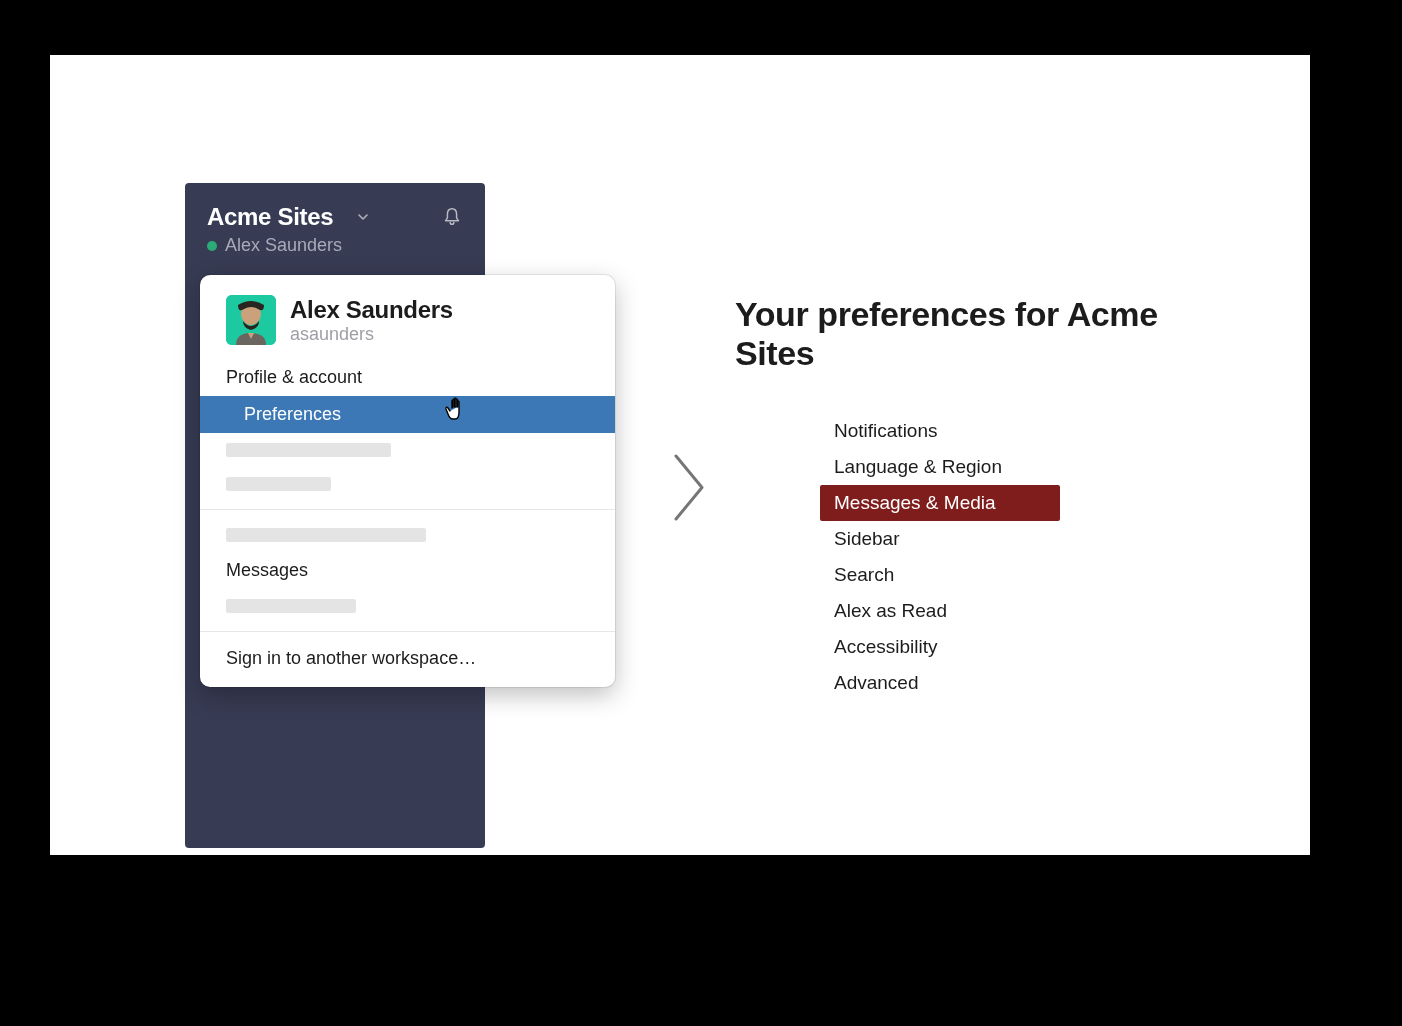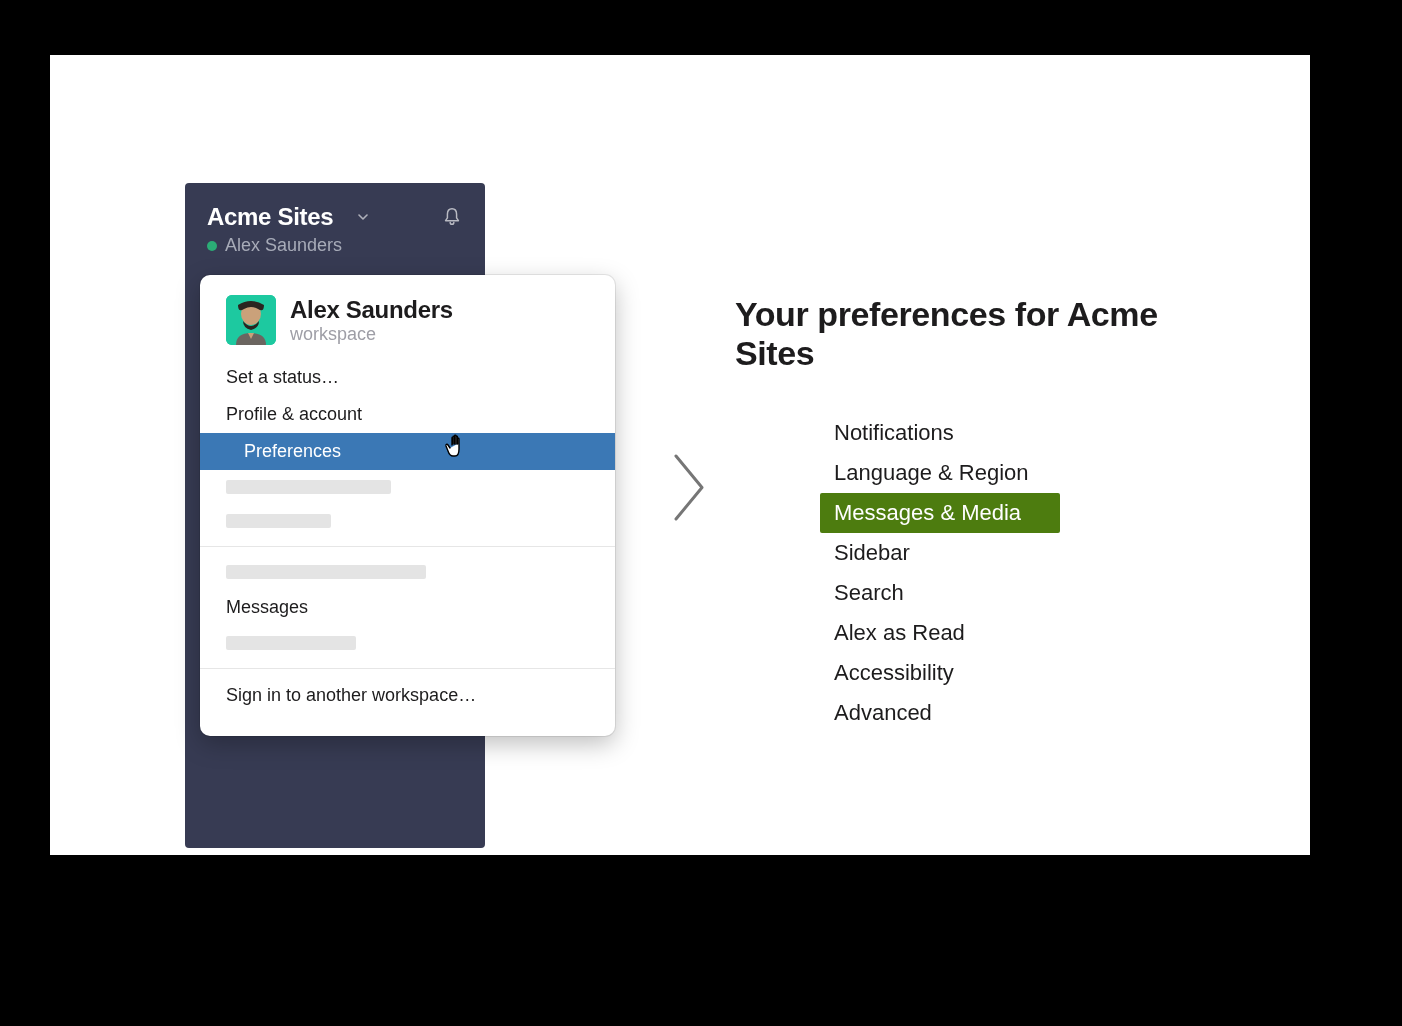--- a/index.html
+++ b/index.html
@@ -160,30 +160,30 @@
       font-size: 34px;
       font-weight: 800;
       color: #1d1c1d;
       letter-spacing: -0.4px;
       margin-bottom: 40px;
     }
     .pref-list {
       margin-left: 85px;
     }
     .pref-item {
-      font-size: 22px;
+      font-size: 19px;
       color: #1d1c1d;
       padding: 7px 14px;
       cursor: pointer;
       border-radius: 2px;
       width: fit-content;
       min-width: 240px;
     }
     .pref-item.selected {
-      background: #4d7c0f;
+      background: #7f1d1d;
       color: #fff;
     }
   </style>
 </head>
 <body>
 
 <div class="canvas">
 
   <div class="sidebar-bg">
     <div class="sidebar-header">
@@ -212,25 +212,24 @@
           <rect width="50" height="50" fill="#1dc9a0"></rect>
           <ellipse cx="25" cy="19" rx="10" ry="11" fill="#caa17a"></ellipse>
           <path d="M12 10 Q25 2 38 10 Q38 18 32 14 Q25 10 18 14 Q12 18 12 10 Z" fill="#2a2520"></path>
           <path d="M17 26 Q25 36 33 26 Q33 33 25 35 Q17 33 17 26 Z" fill="#2a2520"></path>
           <path d="M10 50 Q10 38 25 38 Q40 38 40 50 Z" fill="#6b6560"></path>
           <path d="M22 38 L25 44 L28 38 Z" fill="#caa17a"></path>
         </svg>
       </div>
       <div class="profile-text">
         <div class="fullname">Alex Saunders</div>
-        <div class="handle">workspace</div>
-      </div>
-    </div>
-
-    <div class="menu-item">Set a status…</div>
+        <div class="handle">asaunders</div>
+      </div>
+    </div>
+
     <div class="menu-item">Profile &amp; account</div>
     <div class="menu-item highlighted">
       <span>Preferences</span>
       <svg class="cursor-hand" viewBox="0 0 26 30">
         <path d="M8 12 L8 5 C8 4 9 4 9 5 L9 11 M9 11 L9 4 C9 3 10.5 3 10.5 4 L10.5 11 M10.5 11 L10.5 3 C10.5 2 12 2 12 3 L12 11 M12 11 L12 4 C12 3 13.5 3 13.5 4 L13.5 11 M13.5 11 L13.5 6 C13.5 5 15 5 15 6 L15 16 C15 21 13 23 11 23 L9 23 C7 23 5 21 4 18 L2 13 C1.5 11.5 3 10.5 4 12 L6 15" stroke="#000" stroke-width="1.4" fill="#fff" stroke-linecap="round" stroke-linejoin="round"></path>
       </svg>
     </div>
     <div class="placeholder-row">
         <div class="placeholder-bar" style="width:165px"></div>
       </div>
@@ -243,21 +242,21 @@
     <div class="placeholder-row">
         <div class="placeholder-bar" style="width:200px"></div>
       </div>
     <div class="menu-item">Messages</div>
     <div class="placeholder-row">
         <div class="placeholder-bar" style="width:130px"></div>
       </div>
 
     <div class="menu-divider"></div>
 
-    <div class="menu-item" style="padding-bottom:30px">Sign in to another workspace…</div>
+    <div class="menu-item" style="padding-bottom:18px">Sign in to another workspace…</div>
   </div>
 
   <svg class="arrow-chevron" viewBox="0 0 40 75">
     <path d="M6 6 L32 37.5 L6 69" stroke="#767676" stroke-width="3" fill="none" stroke-linecap="round" stroke-linejoin="round"></path>
   </svg>
 
   <div class="preferences-panel">
     <div class="preferences-title">Your preferences for Acme Sites</div>
     <div class="pref-list">
       <div class="pref-item">Notifications</div>

